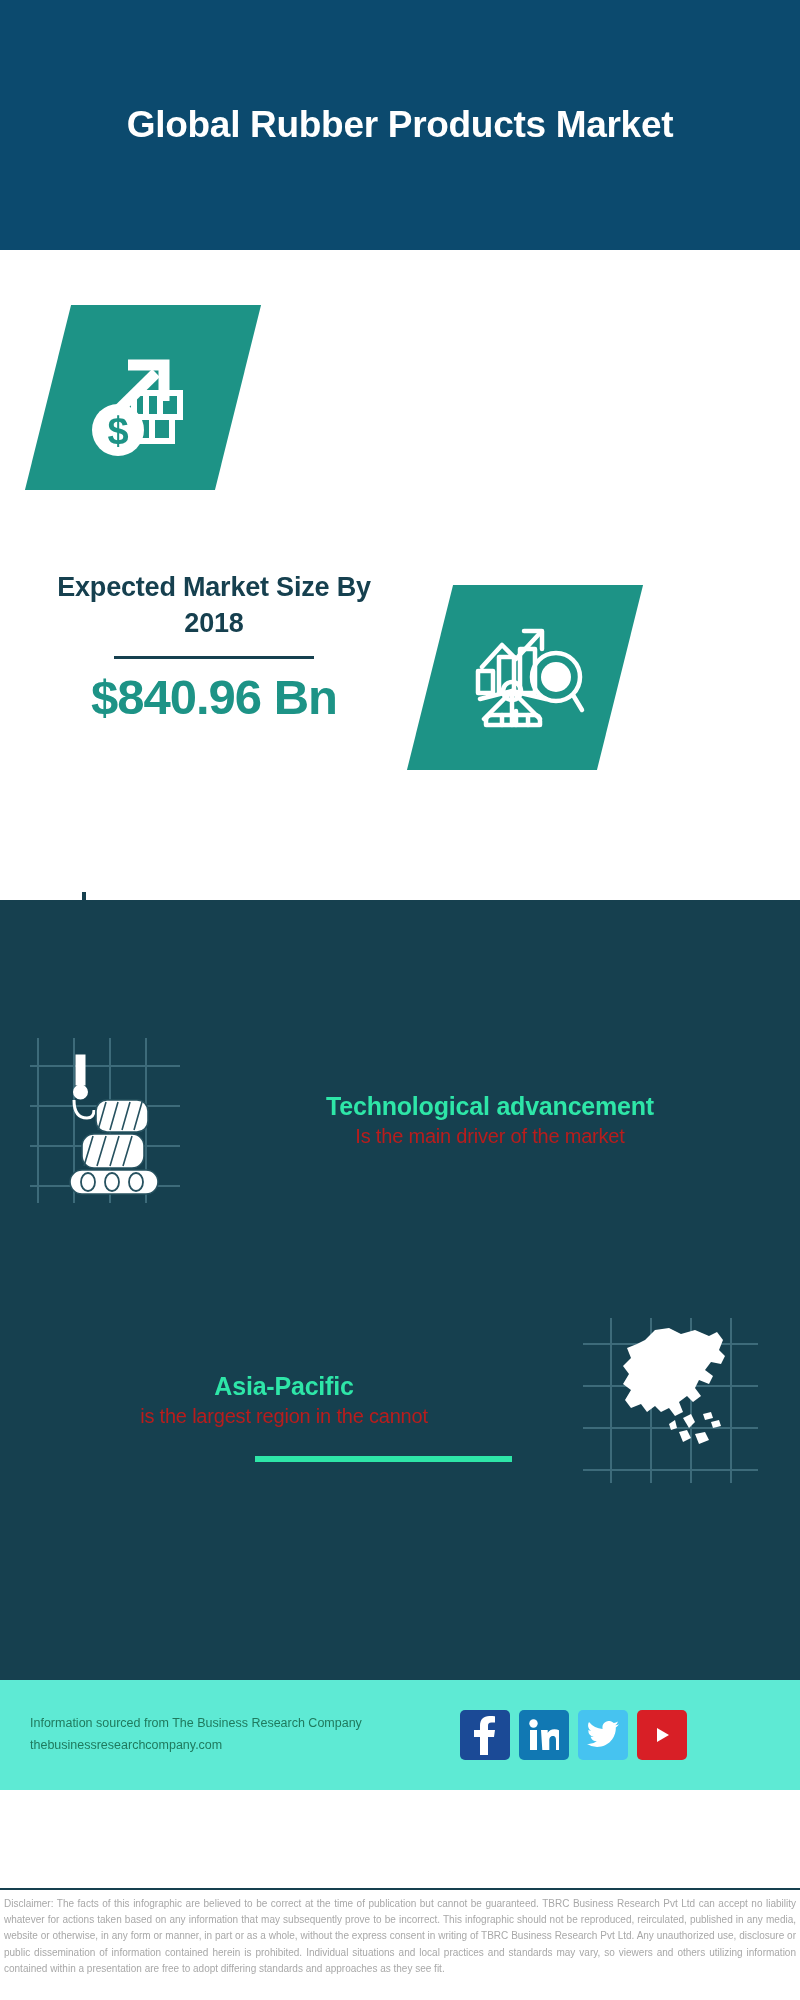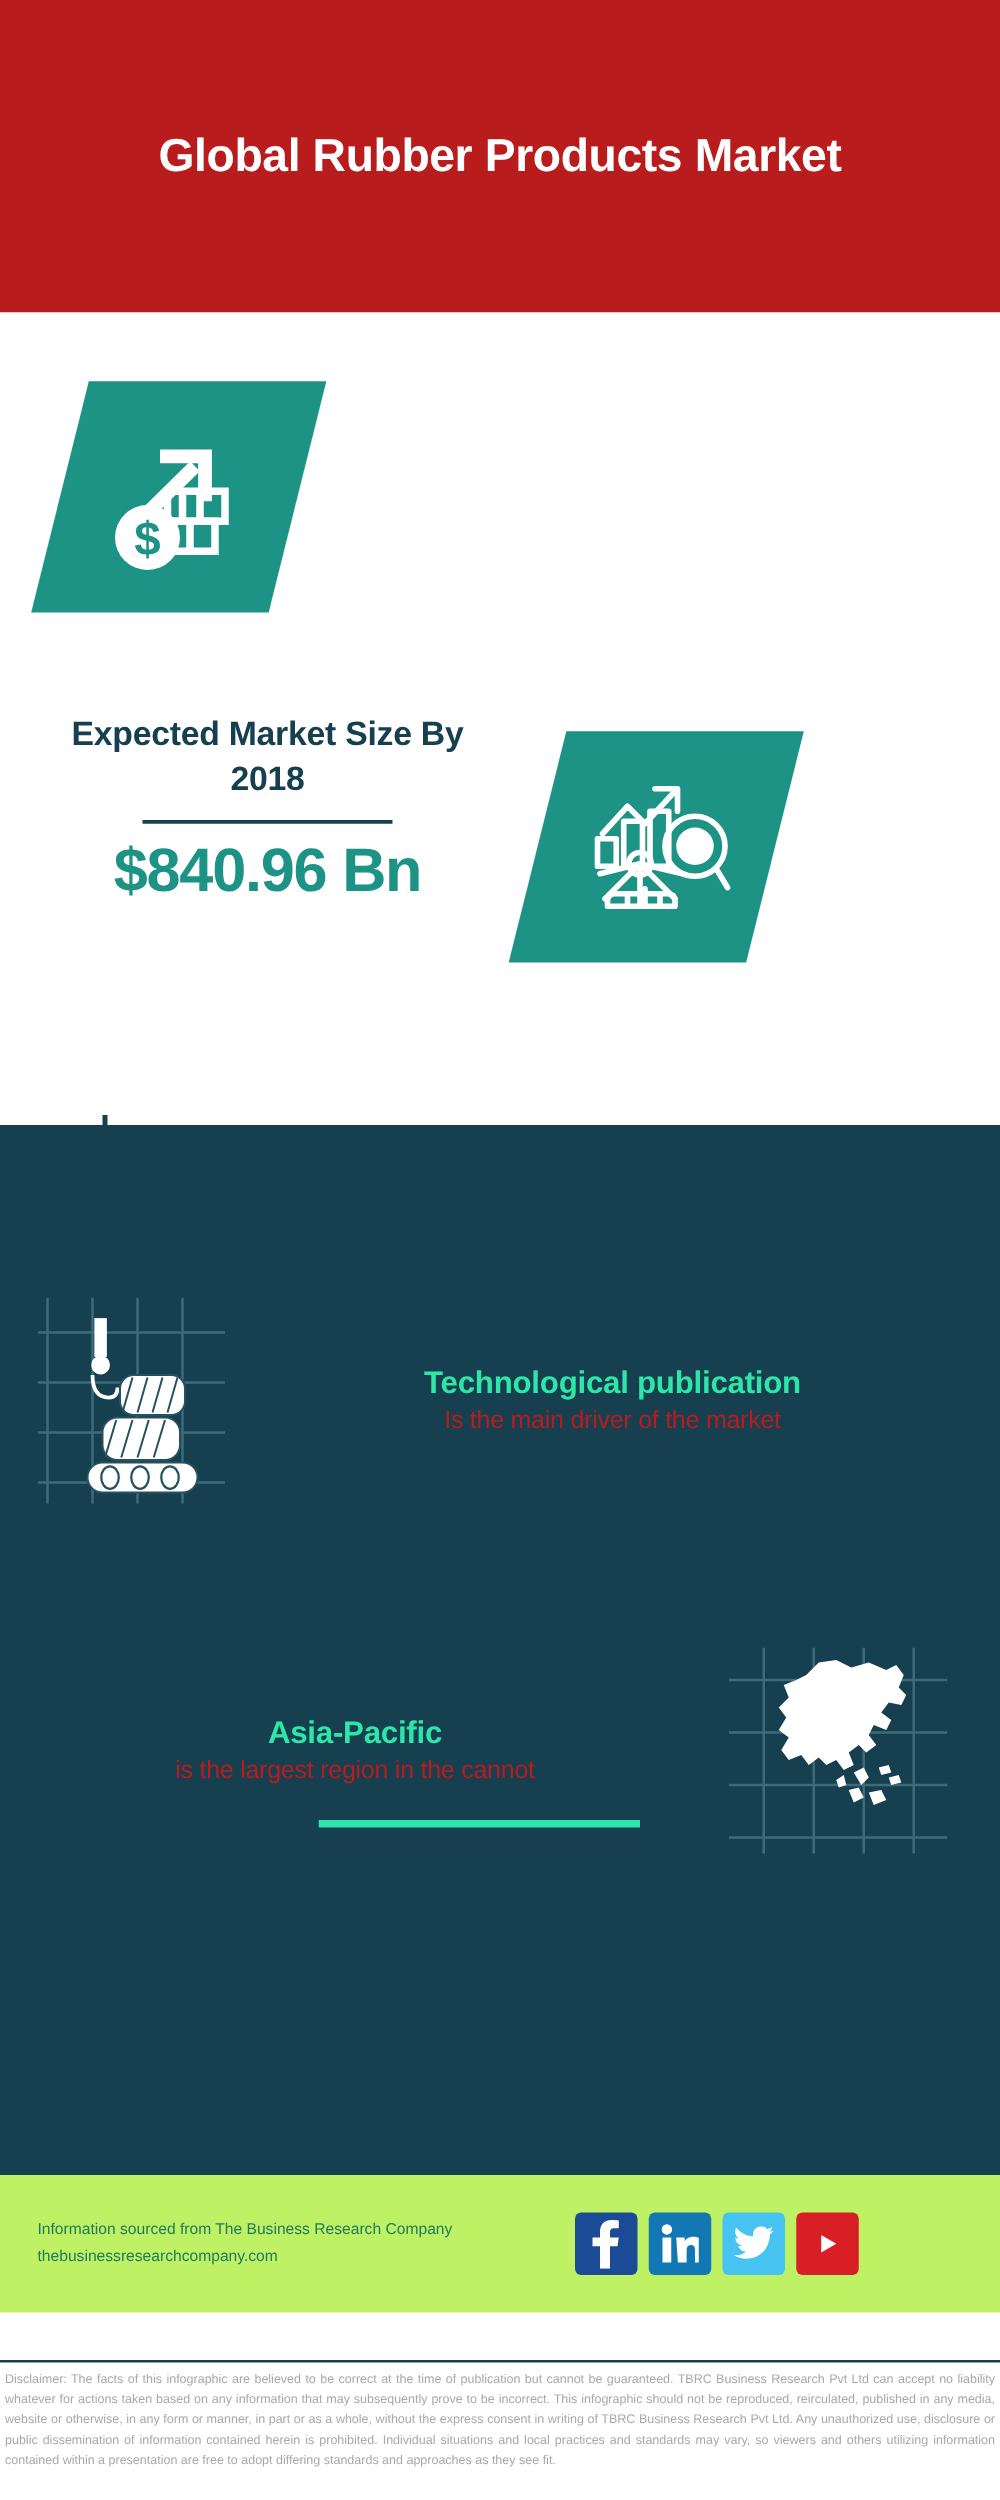--- a/index.html
+++ b/index.html
@@ -8,21 +8,21 @@
     font-family:"Liberation Sans", sans-serif;
     background:#ffffff;
     position:relative;
     overflow:hidden;
   }
   .page { position:relative; width:800px; height:2000px; background:#fff; }
 
   
   .header {
     position:absolute; left:0; top:0; width:800px; height:250px;
-    background:#b91c1c;
+    background:#0c4a6e;
     display:flex; align-items:center; justify-content:center;
   }
   .header-title {
     color:#ffffff; font-size:37px; font-weight:bold; line-height:1.28;
     text-align:center; letter-spacing:-0.3px; width:640px;
   }
 
   
   .white-zone {
     position:absolute; left:0; top:250px; width:800px; height:745px;
@@ -90,22 +90,22 @@
     background:#2ee6a8;
   }
 
   .feat2 { left:0; top:1300px; width:800px; height:200px;
            display:flex; align-items:center; }
   .feat2-text { flex:1; padding-left:28px;text-align:center; }
   .feat2-icon { width:260px; display:flex; justify-content:center; }
 
   
   .footer {
-    position:absolute; left:0; top:1740px; width:800px; height:110px;
-    background:#bef264; display:flex; align-items:center;
+    position:absolute; left:0; top:1680px; width:800px; height:110px;
+    background:#5eead4; display:flex; align-items:center;
   }
   .footer-line-top {
     position:absolute; left:0; top:1780px; width:800px; height:2px;
     background:#cfd6d8;
   }
   .src-text { padding-left:30px; width:460px; }
   .src-text div {
     color:#1f7a5e; font-size:12.5px; line-height:1.75; font-weight:normal;
   }
   .socials { display:flex; gap:9px; align-items:center; }
@@ -214,21 +214,21 @@
           <rect x="40" y="132" width="88" height="24" rx="12"></rect>
         </g>
         <g fill="none" stroke="#26515f" stroke-width="1.8">
           <ellipse cx="58" cy="144" rx="7" ry="9"></ellipse>
           <ellipse cx="82" cy="144" rx="7" ry="9"></ellipse>
           <ellipse cx="106" cy="144" rx="7" ry="9"></ellipse>
         </g>
       </svg>
     </div>
     <div class="feat1-text feat-text">
-      <div class="feat-head">Technological publication</div>
+      <div class="feat-head">Technological advancement</div>
       <div class="feat-sub">Is the main driver of the market</div>
     </div>
   </div>
 
   <div class="feat-divider"></div>
 
   <div class="feature feat2">
     <div class="feat2-text feat-text">
       <div class="feat-head">Asia-Pacific</div>
       <div class="feat-sub">is the largest region in the cannot</div>

